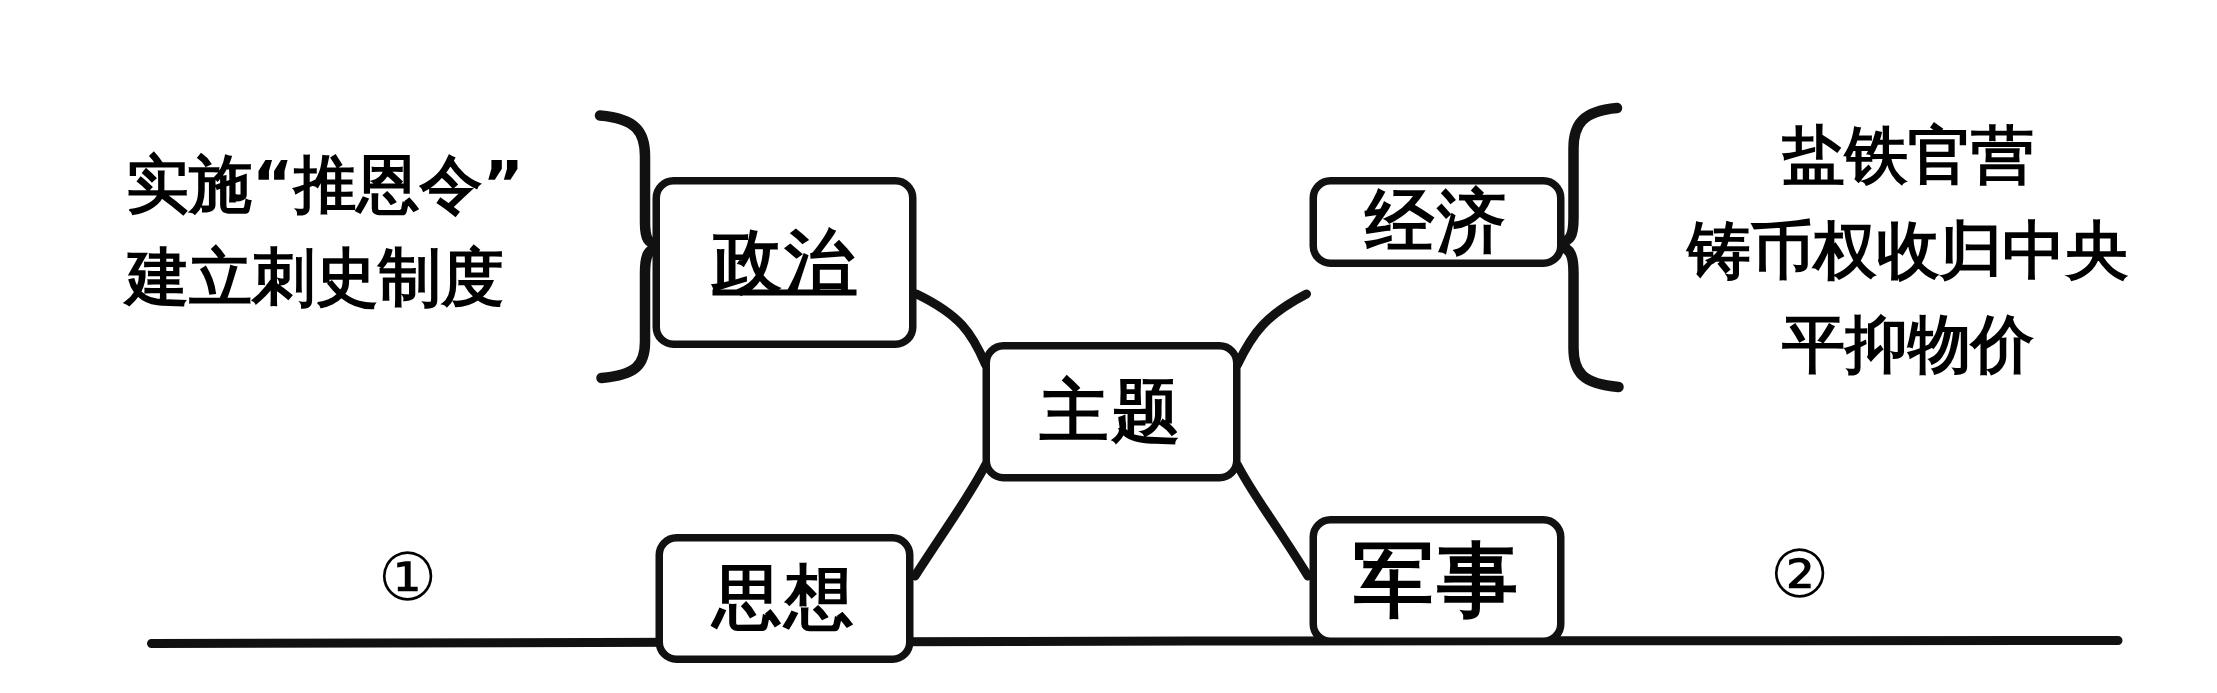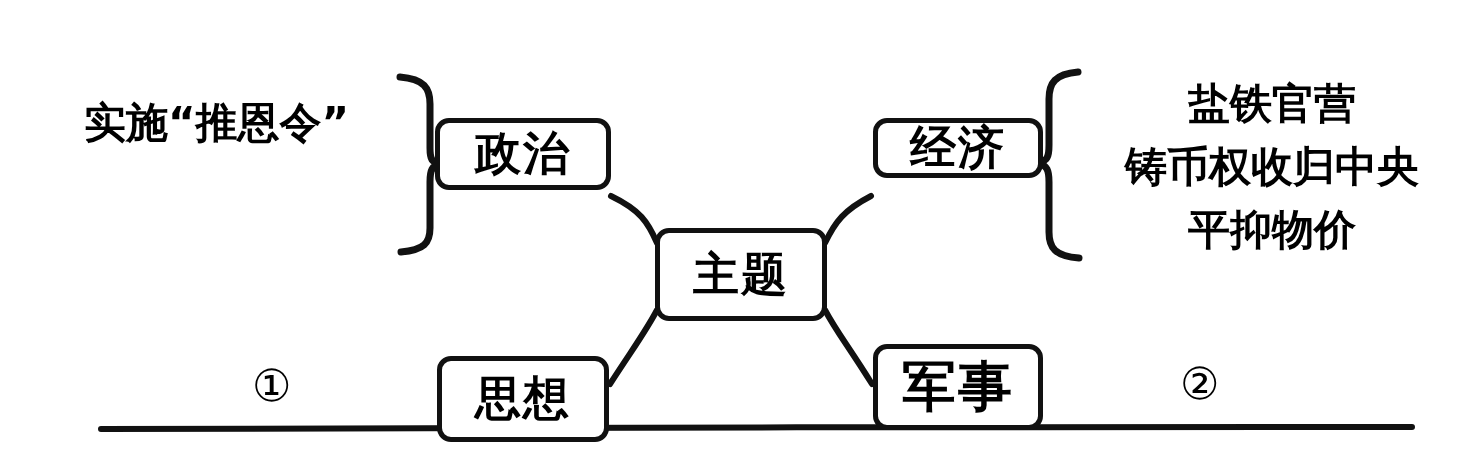--- a/index.html
+++ b/index.html
@@ -33,21 +33,21 @@
     box-sizing: border-box;
     background: #ffffff;
     border: 5px solid #111111;
     border-radius: 14px;
     color: #000000;
     font-family: "DejaVu Sans", "Liberation Sans", sans-serif;
     font-weight: 700;
     letter-spacing: 2px;
     z-index: 5;
   }
-  .node-politics { left: 435px; top: 118px; width: 176px; height: 72px; font-size: 46px; }
+  .node-politics { left: 435px; top: 118px; width: 176px; height: 114px; font-size: 46px; text-decoration: underline; }
   .node-economy  { left: 873px; top: 118px; width: 170px; height: 60px; font-size: 46px; }
   .node-theme    { left: 655px; top: 228px; width: 172px; height: 93px; font-size: 46px; }
   .node-thought  { left: 437px; top: 356px; width: 172px; height: 86px; font-size: 46px; }
   .node-military { left: 873px; top: 344px; width: 170px; height: 86px; font-size: 54px; }
   .left-text-block {
     position: absolute;
     left: 84px;
     top: 92px;
     width: 320px;
     text-align: left;
@@ -115,20 +115,21 @@
 
     <path d="M 871 196 C 844 210 835 222 825 243" fill="none" stroke="#111111" stroke-width="6" stroke-linecap="round"></path>
 
     <path d="M 657 310 C 646 331 636 344 610 384" fill="none" stroke="#111111" stroke-width="6" stroke-linecap="round"></path>
 
     <path d="M 825 310 C 836 331 847 344 872 384" fill="none" stroke="#111111" stroke-width="6" stroke-linecap="round"></path>
   </svg>
 
   <div class="left-text-block">
     <div class="line">实施“推恩令”</div>
+    <div class="line">建立刺史制度</div>
   </div>
 
   <div class="right-text-block">
     <div class="line">盐铁官营</div>
     <div class="line">铸币权收归中央</div>
     <div class="line">平抑物价</div>
   </div>
 
   <div class="node-box node-politics">政治</div>
   <div class="node-box node-economy">经济</div>

